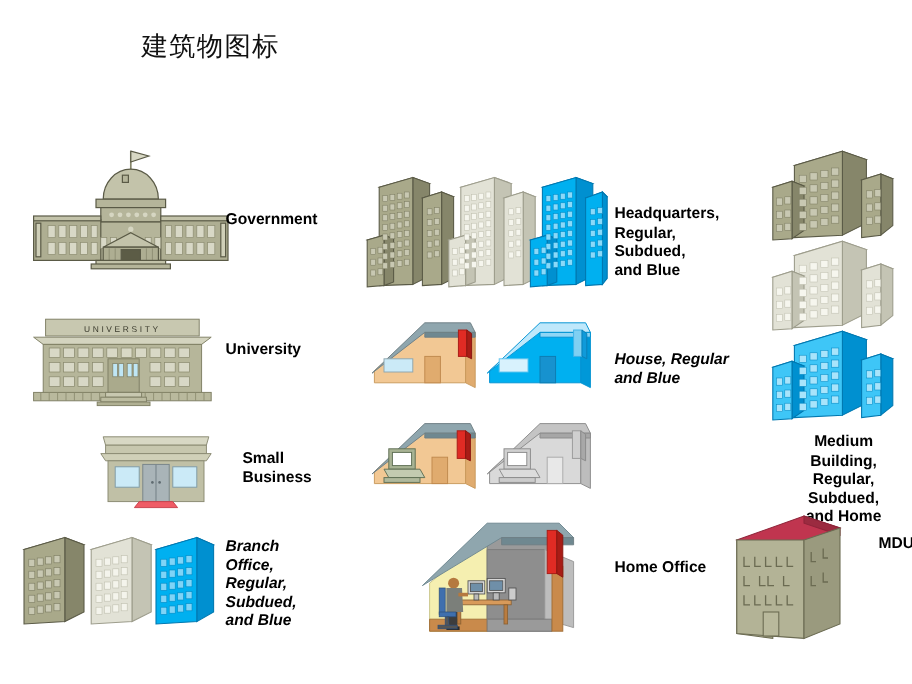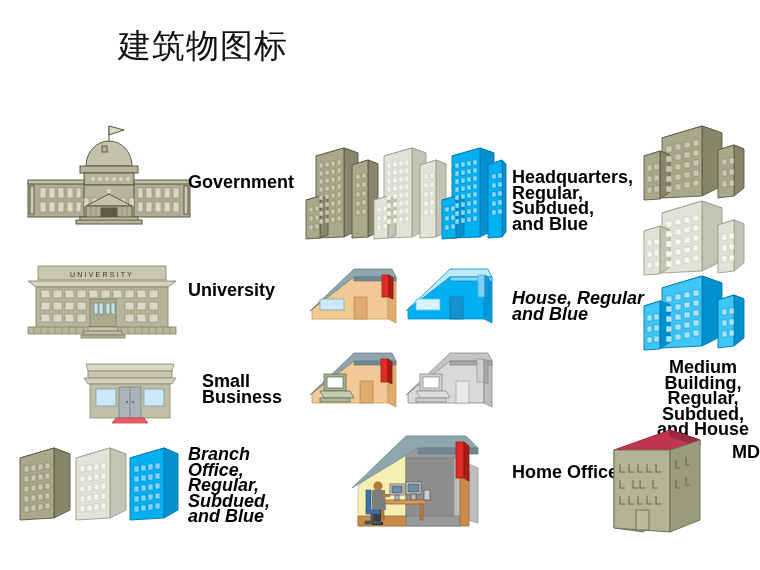--- a/index.html
+++ b/index.html
@@ -11,29 +11,29 @@
     overflow: hidden;
   }
   #page {
     position: relative;
     width: 760px; height: 570px;
     background: #ffffff;
   }
   #title {
     position: absolute;
     left: 118px; top: 24px;
-    font-size: 33px;
+    font-size: 22px;
     color: #111111;
     font-family: "DejaVu Sans", sans-serif;
     letter-spacing: 1px;
     white-space: nowrap;
   }
   .label {
     position: absolute;
-    font-size: 18px;
+    font-size: 13px;
     font-weight: bold;
     color: #000000;
     line-height: 15.5px;
     white-space: pre-line;
     font-family: "Liberation Sans", sans-serif;
   }
   .icon { position: absolute; }
   .icon svg { display: block; overflow: visible; }
 </style>
 </head>
@@ -774,21 +774,21 @@
           <rect x="7" y="65" width="5" height="6"></rect>
             <rect x="14" y="64" width="5" height="6"></rect>
         </g>
       </g>
     </svg>
   </div>
   <div class="label" style="left:657px; top:360px; text-align:center; width:96px; left:655px;">Medium
 Building,
 Regular,
 Subdued,
-and House</div>
+and Home</div>
 
   <div class="icon" style="left:608px; top:428px;">
     <svg width="100" height="108" viewBox="0 0 100 108">
       <g stroke="#6b6b52" stroke-width="0.9">
 
         <polygon points="6,22 62,2 92,12 36,32" fill="#c0354f" stroke="#8e2439"></polygon>
         <polygon points="62,2 92,12 92,18 62,8" fill="#9b2b40" stroke="#8e2439"></polygon>
 
         <polygon points="6,22 36,32 36,104 6,100" fill="#b3b396"></polygon>
 

